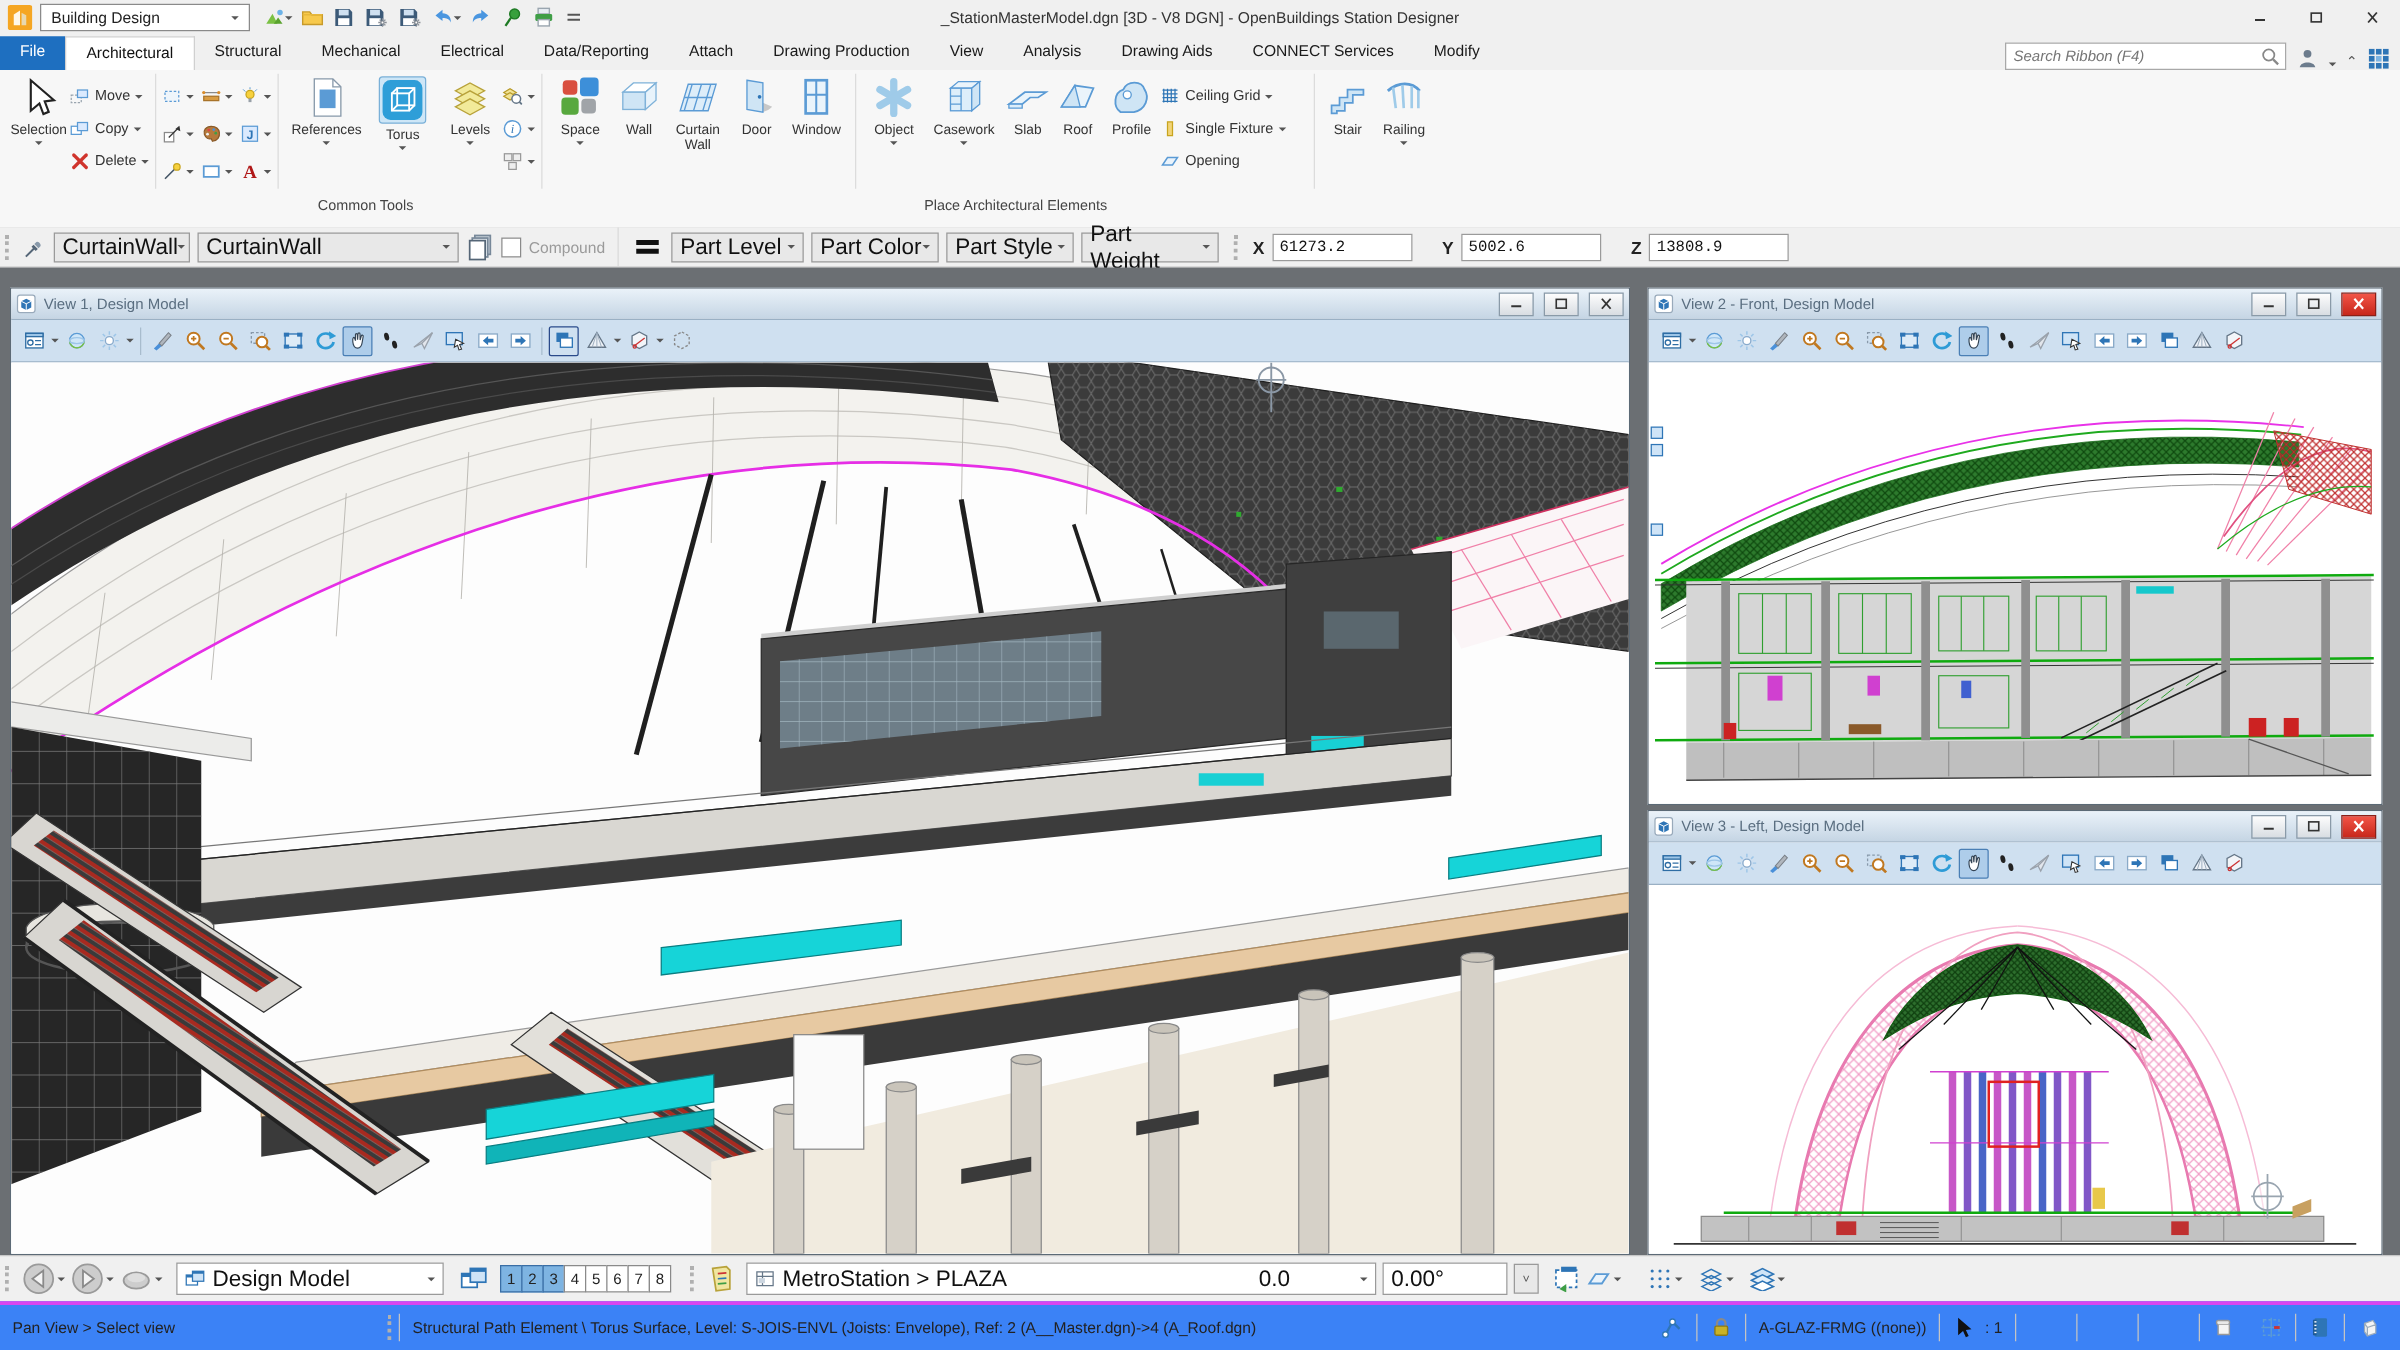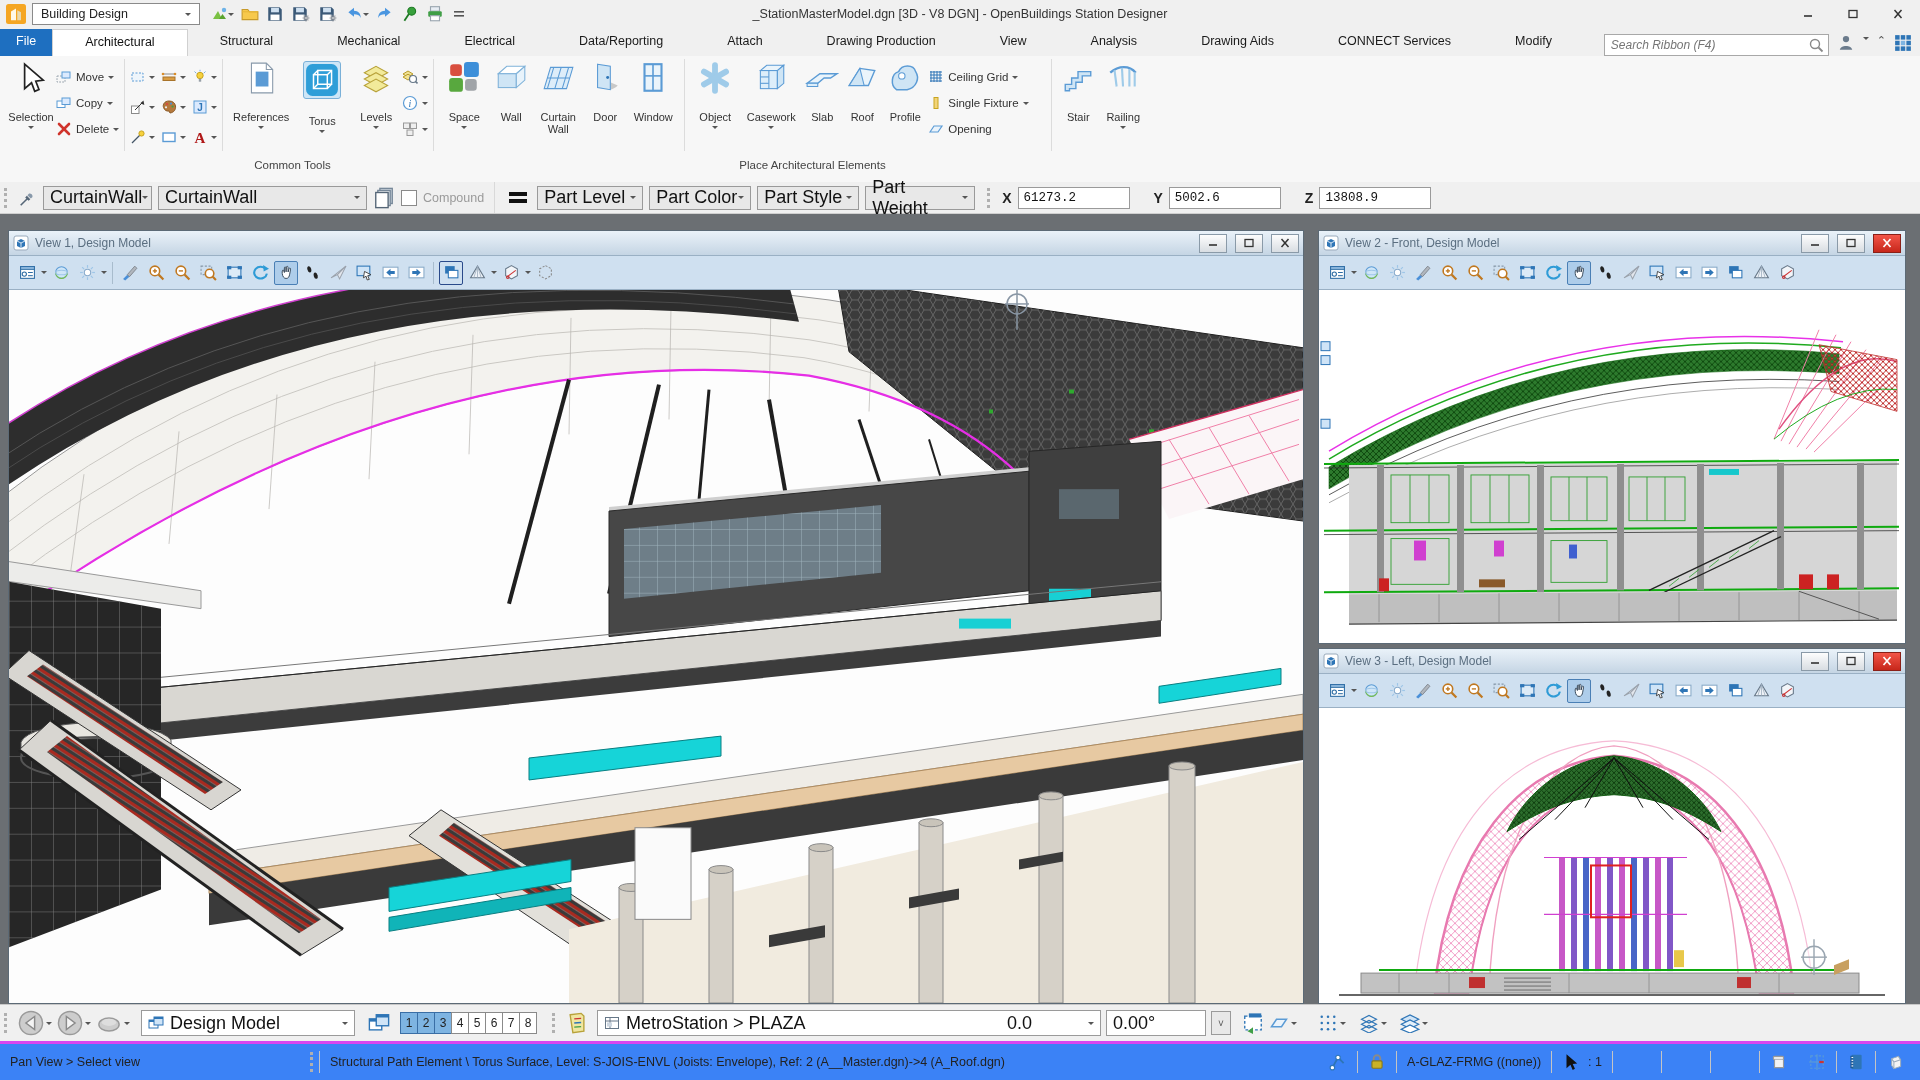--- a/index.html
+++ b/index.html
@@ -21,35 +21,35 @@
     height:20px;padding:0 8px;width:150px;font-size:12.5px;color:#222;justify-content:space-between}
   .qat{display:flex;align-items:center;gap:7px;margin-left:12px}
   .qat .btn{display:flex;align-items:center}
   .wintitle{position:absolute;left:0;right:0;text-align:center;font-size:12.5px;color:#333;pointer-events:none}
   .winctrl{margin-left:auto;display:flex;height:28px}
   .wcb{width:45px;display:flex;align-items:center;justify-content:center;color:#444}
 
   
   .tabrow{position:absolute;left:0;top:28px;width:1920px;height:28px;background:#f0f0f0;
     display:flex;align-items:flex-end;border-bottom:1px solid #d8d8d8}
-  .tab{font-size:12.5px;color:#1a1a1a;padding:5px 32px;height:27px;box-sizing:border-box;white-space:nowrap}
+  .tab{font-size:12.5px;color:#1a1a1a;padding:5px 16px;height:27px;box-sizing:border-box;white-space:nowrap}
   .tab.file{background:#1e6fc0;color:#fff;padding:5px 16px}
   .tab.active{background:#fff;border:1px solid #d0d0d0;border-bottom:none;color:#111}
-  .searchwrap{margin-left:auto;display:flex;align-items:flex-start;gap:8px;padding-right:8px}
+  .searchwrap{margin-left:auto;display:flex;align-items:flex-end;gap:8px;padding-right:8px}
   .searchbox{display:flex;align-items:center;background:#fff;border:1px solid #a8a8a8;height:20px;width:215px;padding:0 4px}
   .searchbox input{border:none;outline:none;flex:1;font-size:12px;font-style:italic;color:#777;
     font-family:"Liberation Sans",sans-serif;background:transparent}
   .chev{font-size:11px;color:#555}
 
   
   .ribbon{position:absolute;left:0;top:56px;width:1920px;height:126px;background:#f7f7f7;border-bottom:1px solid #d0d0d0}
   .rcontent{position:absolute;left:0;top:0;height:99px;display:flex;align-items:flex-start;padding-left:6px}
   .rbtn{display:flex;flex-direction:column;align-items:center;width:50px;padding-top:5px}
   .rbig{width:34px;height:34px}
-  .rlab{font-size:11px;color:#333;margin-top:16px;text-align:center;line-height:12px;white-space:pre-line}
+  .rlab{font-size:11px;color:#333;margin-top:3px;text-align:center;line-height:12px;white-space:pre-line}
   .rcol{display:flex;flex-direction:column;justify-content:flex-start;padding-top:8px}
   .rrow{display:flex;align-items:center;height:26px;gap:4px}
   .rtxt{font-size:11.5px;color:#333}
   .rsep{width:1px;background:#dcdcdc;height:92px;margin:3px 5px 0}
   .rlabels{position:absolute;left:0;top:99px;width:1920px;height:26px}
   .glabel{position:absolute;top:4px;text-align:center;font-size:11.5px;color:#444}
   .hl{background:#cde6f7;border:1px solid #7ab0d8;border-radius:3px}
   .minigrid{display:grid;grid-template-columns:auto auto auto;grid-auto-rows:30px;column-gap:6px;align-items:center;padding-top:6px}
   .mini{display:flex;align-items:center;gap:3px}
 

